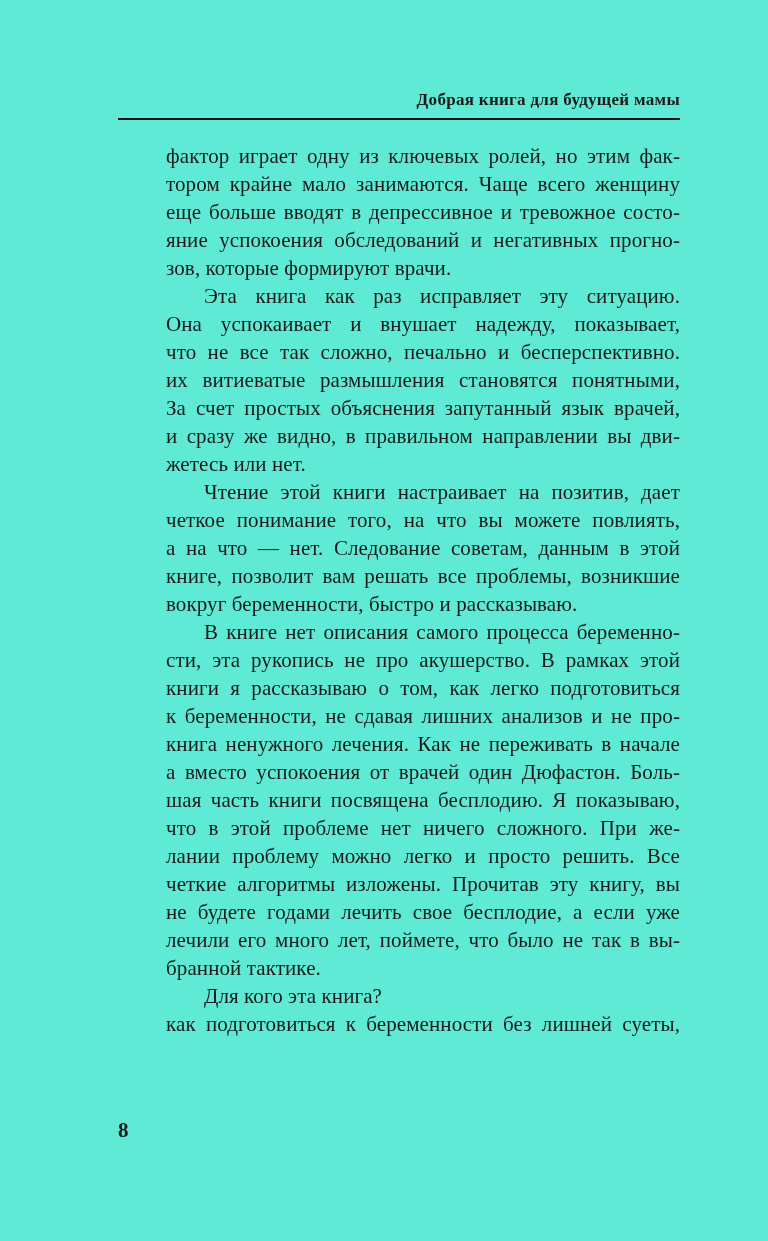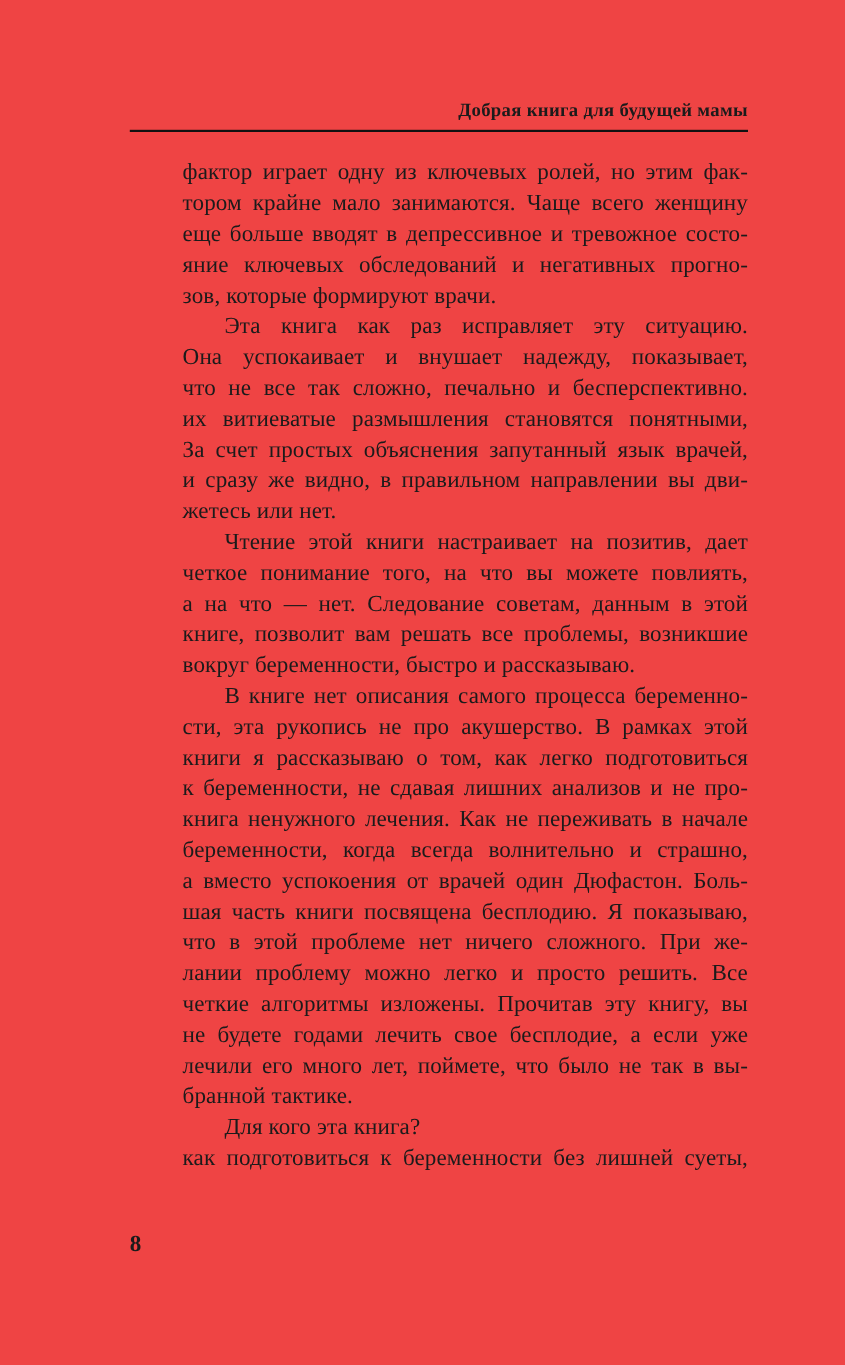--- a/index.html
+++ b/index.html
@@ -4,21 +4,21 @@
 <style>
   html, body {
     margin: 0;
     padding: 0;
     background: #ffffff;
   }
   .page {
     position: relative;
     width: 768px;
     height: 1241px;
-    background: #ef4444;
+    background: #5eead4;
     font-family: "Liberation Serif", "DejaVu Serif", serif;
     color: #1b1b1b;
     overflow: hidden;
   }
   .running-header {
     position: absolute;
     left: 118px;
     width: 562px;
     top: 90px;
     text-align: right;
@@ -66,40 +66,39 @@
 <div class="page">
 
   <div class="running-header">
     <span>Добрая книга для будущей мамы</span>
   </div>
 
   <div class="page-body" id="body-text">
       <div class="line">фактор играет одну из ключевых ролей, но этим фак-</div>
       <div class="line">тором крайне мало занимаются. Чаще всего женщину</div>
       <div class="line">еще больше вводят в депрессивное и тревожное состо-</div>
-      <div class="line">яние ключевых обследований и негативных прогно-</div>
+      <div class="line">яние успокоения обследований и негативных прогно-</div>
       <div class="line lastline">зов, которые формируют врачи.</div>
       <div class="line indent">Эта книга как раз исправляет эту ситуацию.</div>
       <div class="line">Она успокаивает и внушает надежду, показывает,</div>
       <div class="line">что не все так сложно, печально и бесперспективно.</div>
       <div class="line">их витиеватые размышления становятся понятными,</div>
       <div class="line">За счет простых объяснения запутанный язык врачей,</div>
       <div class="line">и сразу же видно, в правильном направлении вы дви-</div>
       <div class="line lastline">жетесь или нет.</div>
       <div class="line indent">Чтение этой книги настраивает на позитив, дает</div>
       <div class="line">четкое понимание того, на что вы можете повлиять,</div>
       <div class="line">а на что — нет. Следование советам, данным в этой</div>
       <div class="line">книге, позволит вам решать все проблемы, возникшие</div>
       <div class="line lastline">вокруг беременности, быстро и рассказываю.</div>
       <div class="line indent">В книге нет описания самого процесса беременно-</div>
       <div class="line">сти, эта рукопись не про акушерство. В рамках этой</div>
       <div class="line">книги я рассказываю о том, как легко подготовиться</div>
       <div class="line">к беременности, не сдавая лишних анализов и не про-</div>
       <div class="line">книга ненужного лечения. Как не переживать в начале</div>
-      <div class="line">беременности, когда всегда волнительно и страшно,</div>
       <div class="line">а вместо успокоения от врачей один Дюфастон. Боль-</div>
       <div class="line">шая часть книги посвящена бесплодию. Я показываю,</div>
       <div class="line">что в этой проблеме нет ничего сложного. При же-</div>
       <div class="line">лании проблему можно легко и просто решить. Все</div>
       <div class="line">четкие алгоритмы изложены. Прочитав эту книгу, вы</div>
       <div class="line">не будете годами лечить свое бесплодие, а если уже</div>
       <div class="line">лечили его много лет, поймете, что было не так в вы-</div>
       <div class="line lastline">бранной тактике.</div>
       <div class="line indent lastline">Для кого эта книга?</div>
       <div class="line">как подготовиться к беременности без лишней суеты,</div>

